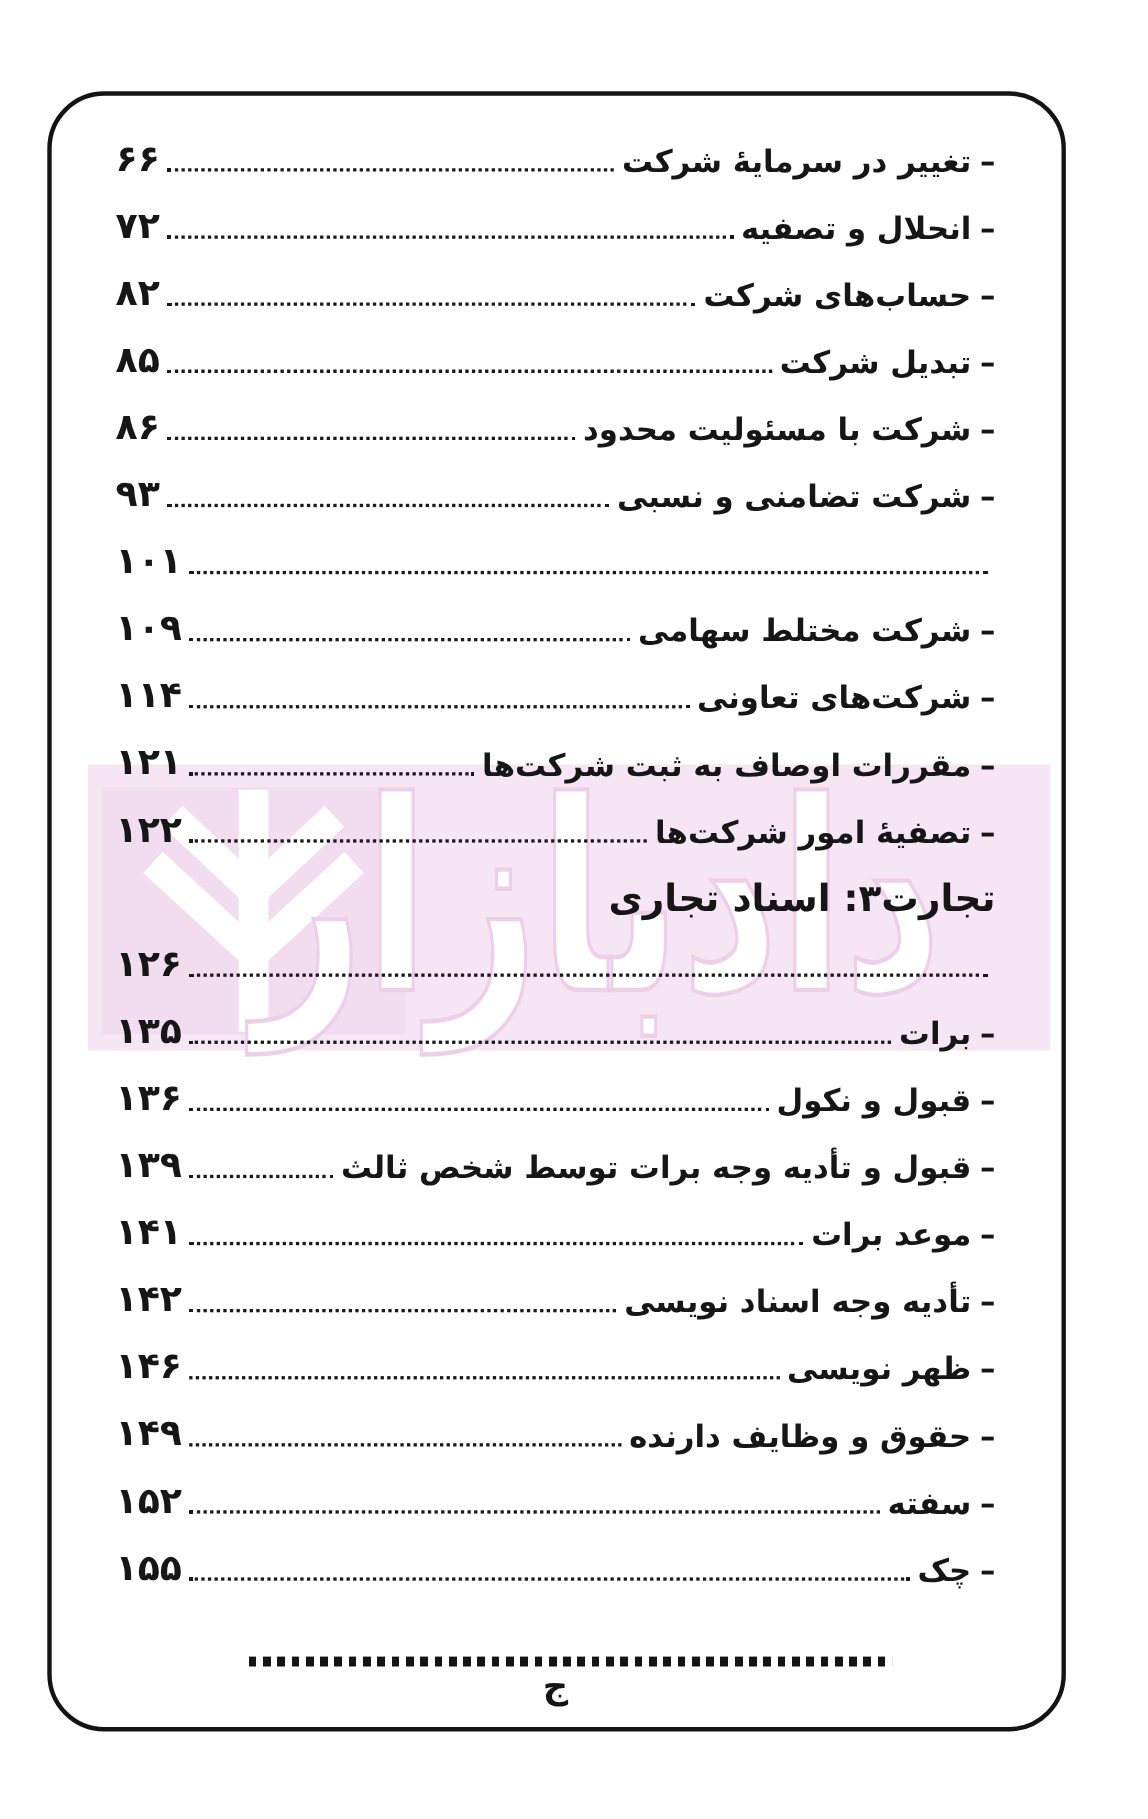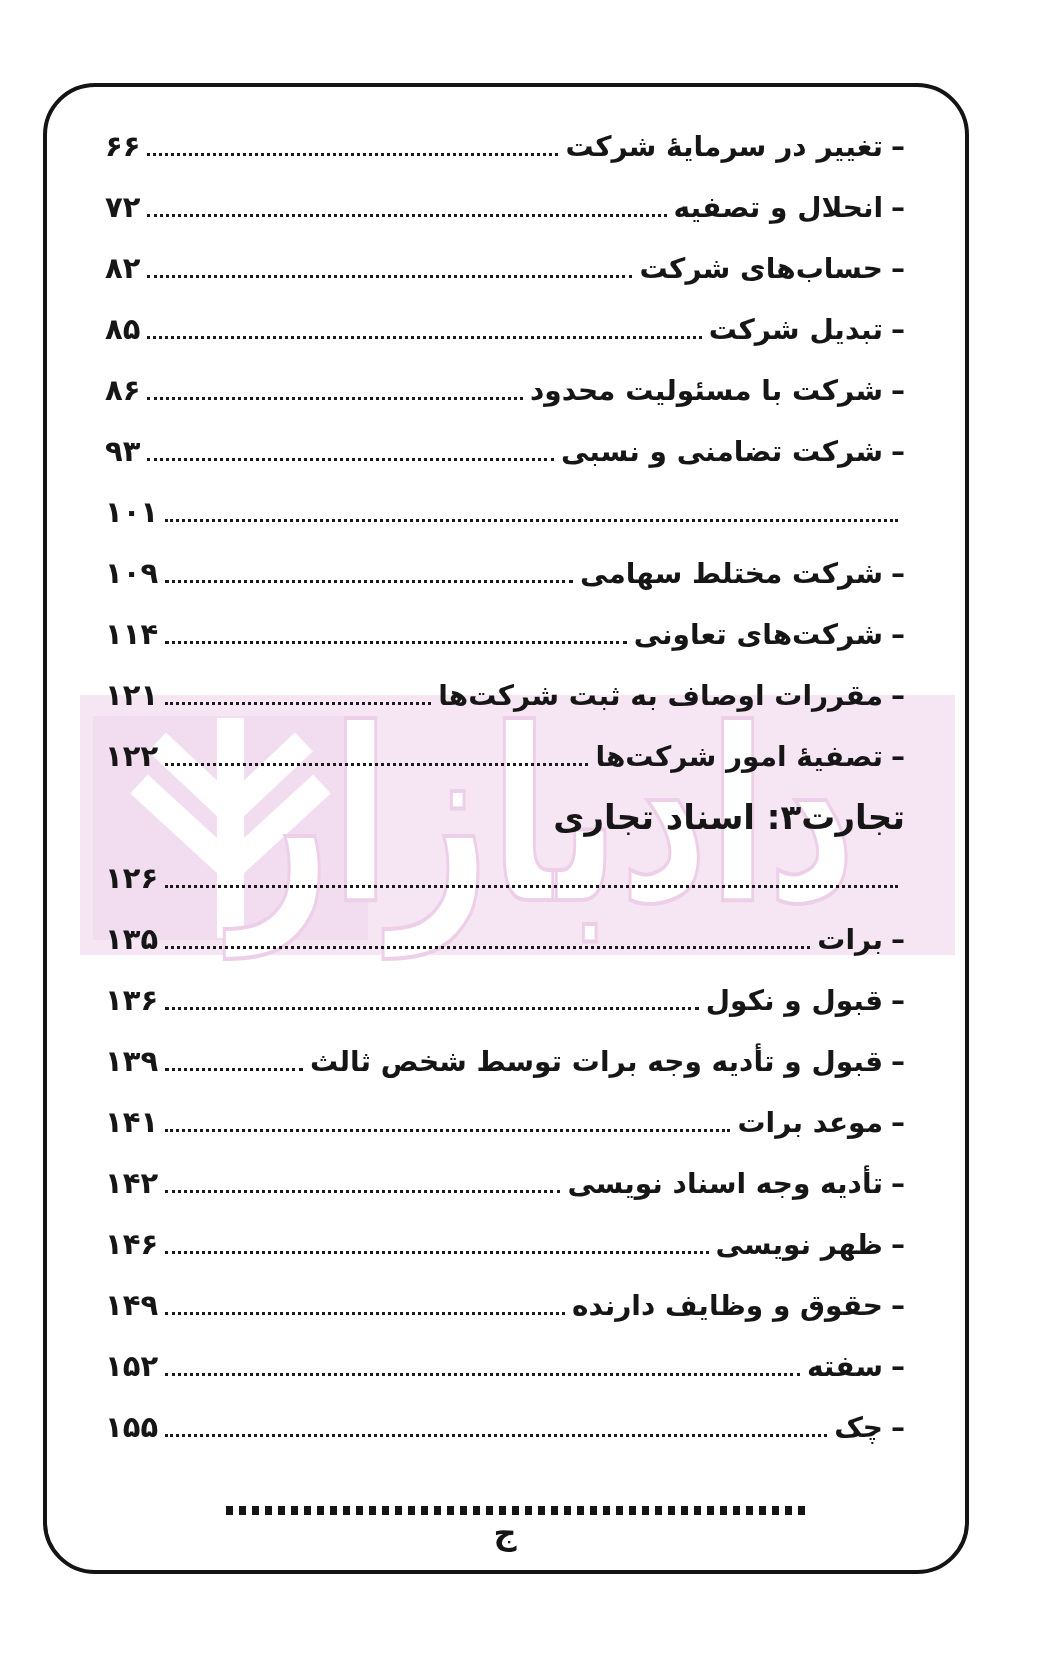--- a/index.html
+++ b/index.html
@@ -39,21 +39,21 @@
   }
   .toc-row .title-wrap{
     font-weight:bold;font-size:28px;white-space:nowrap;padding-bottom:3px;
   }
   .toc-row .bullet{margin-left:8px;}
   .toc-row .dots{
     flex:1 1 auto;height:0;border-bottom:3.5px dotted #1a1a1a;
     margin:0 7px 10px 7px;min-width:12px;
   }
   .toc-row .num{
-    font-weight:bold;font-size:29px;padding-bottom:3px;white-space:nowrap;
+    font-weight:bold;font-size:33px;padding-bottom:3px;white-space:nowrap;
   }
   .heading-row{
     height:61px;display:flex;align-items:flex-end;direction:rtl;
   }
   .heading-row .h{
     font-weight:bold;font-size:34px;white-space:nowrap;padding-bottom:0px;
   }
   
   .footer-divider{
     position:absolute;left:226px;top:1506px;width:585px;height:9px;z-index:5;

